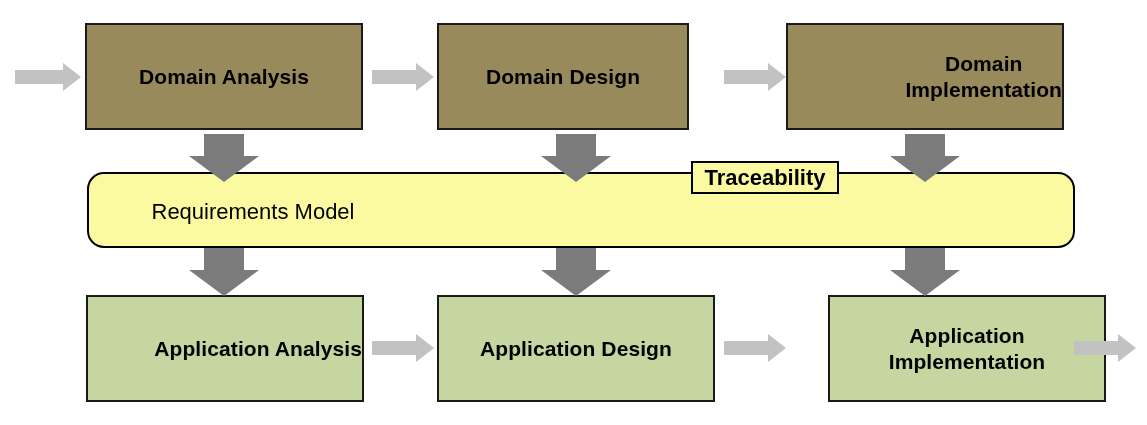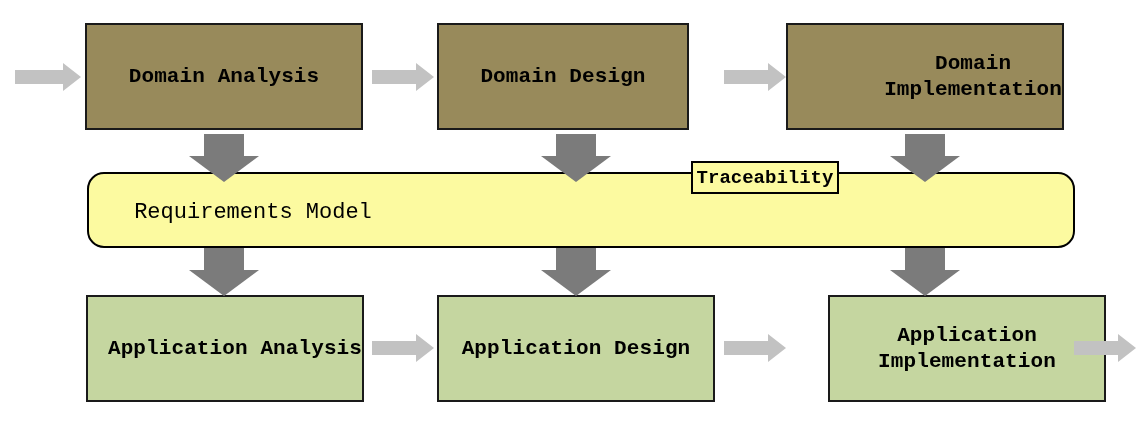--- a/index.html
+++ b/index.html
@@ -5,21 +5,21 @@
   html, body {
     margin: 0;
     padding: 0;
     background: #ffffff;
   }
   #canvas {
     position: relative;
     width: 1147px;
     height: 425px;
     background: #ffffff;
-    font-family: Liberation Mono, monospace;
+    font-family: Liberation Sans, sans-serif;
     overflow: hidden;
   }
 
   
   .pbox {
     position: absolute;
     box-sizing: border-box;
     border: 2px solid #1a1a1a;
     display: flex;
     align-items: center;
@@ -65,21 +65,21 @@
     top: 161px;
     width: 148px;
     height: 33px;
     box-sizing: border-box;
     background: #FCFAA0;
     border: 2px solid #000000;
     display: flex;
     align-items: center;
     justify-content: center;
     font-weight: bold;
-    font-size: 19px;
+    font-size: 22px;
     color: #000000;
     z-index: 6;
   }
   .arrow-h {
     position: absolute;
     background: transparent;
   }
   .arrow-h .h-shaft {
     position: absolute;
     left: 0;

